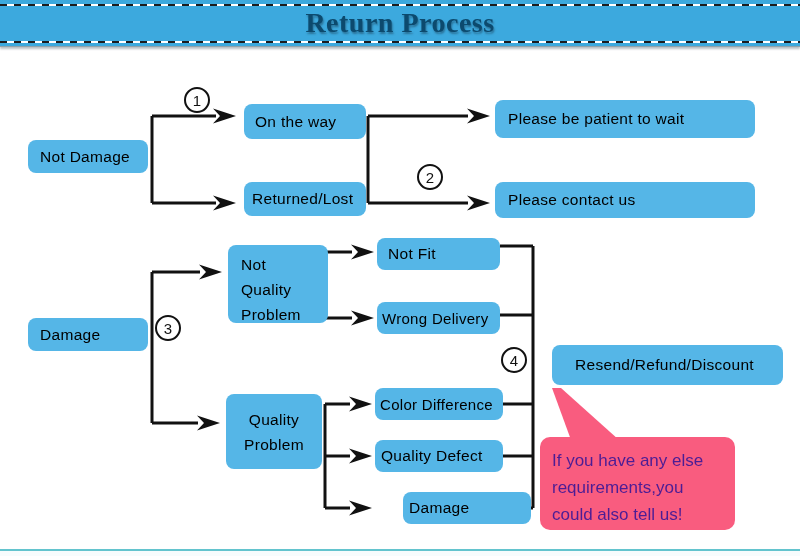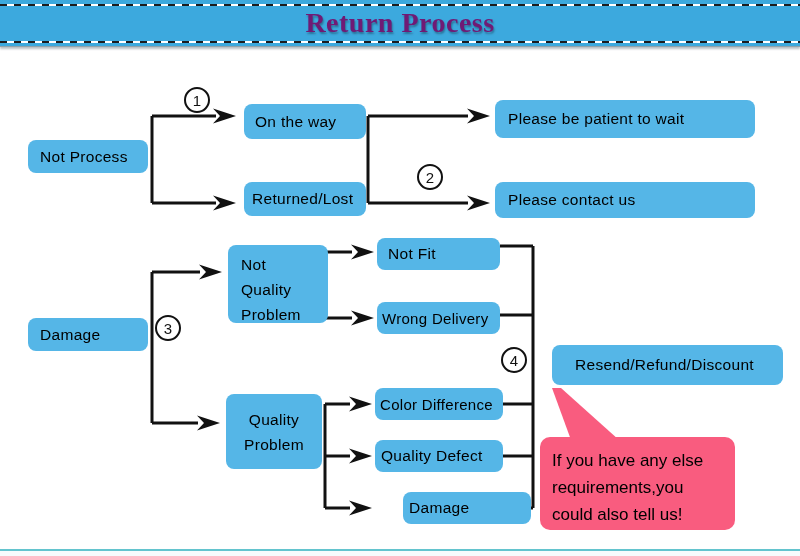--- a/index.html
+++ b/index.html
@@ -24,21 +24,21 @@
   .stitch{
     position:absolute;left:0;width:800px;height:2px;
     background:repeating-linear-gradient(90deg,#1c1c1e 0 7px,#ffffff 7px 14px);
   }
   .stitch.top{top:4px;}
   .stitch.bottom{bottom:3px;}
   .banner-title{
     position:absolute;left:0;top:0;width:800px;height:46px;
     display:flex;align-items:center;justify-content:center;
     font-family:"Liberation Serif","DejaVu Serif",serif;
-    font-size:28px;font-weight:700;letter-spacing:.5px;color:#701a75;
+    font-size:28px;font-weight:700;letter-spacing:.5px;color:#0c4a6e;
     text-shadow:1px 2px 2px rgba(30,70,95,.55);
   }
   
   svg.connectors{position:absolute;left:0;top:0;pointer-events:none;}
   .cline{stroke:var(--line);stroke-width:3;fill:none;}
   .ahead{fill:var(--line);stroke:none;}
   
   .node{
     position:absolute;background:var(--node);color:#000000;
     border-radius:8px;display:flex;align-items:center;
@@ -69,21 +69,21 @@
   }
   #badge-1{left:184px;top:87px;}
   #badge-2{left:417px;top:164px;}
   #badge-3{left:155px;top:315px;}
   #badge-4{left:501px;top:347px;}
   
   .bubble{
     position:absolute;left:540px;top:437px;width:195px;height:93px;
     background:var(--bubble);border-radius:10px;
     padding:10px 12px;box-sizing:border-box;
-    color:#000000;font-size:17px;line-height:27px;
+    color:#4c1d95;font-size:17px;line-height:27px;
   }
   svg.bubble-tail{position:absolute;left:0;top:0;pointer-events:none;}
   .tail-fill{fill:var(--bubble);stroke:none;}
   
   .footer-line{position:absolute;left:0;top:549px;width:800px;height:2px;background:var(--bottomline);}
   .footer-below{position:absolute;left:0;top:551px;width:800px;height:5px;background:#f7fcfd;}
 </style>
 </head>
 <body>
 
@@ -142,21 +142,21 @@
     <g>
       <path class="cline" d="M533 246 L533 508"></path>
       <path class="cline" d="M500 246 L533 246"></path>
       <path class="cline" d="M500 315 L533 315"></path>
       <path class="cline" d="M503 404 L533 404"></path>
       <path class="cline" d="M503 456 L533 456"></path>
       <path class="cline" d="M503 508 L533 508"></path>
     </g>
   </svg>
 
-  <div class="node" id="n-not-receive">Not Process</div>
+  <div class="node" id="n-not-receive">Not Damage</div>
   <div class="node" id="n-on-the-way">On the way</div>
   <div class="node" id="n-please-wait">Please be patient to wait</div>
   <div class="node" id="n-returned-lost">Returned/Lost</div>
   <div class="node" id="n-please-contact">Please contact us</div>
   <div class="node" id="n-receive">Damage</div>
   <div class="node multiline" id="n-not-quality">Not Quality Problem</div>
   <div class="node" id="n-not-fit">Not Fit</div>
   <div class="node" id="n-wrong-delivery">Wrong Delivery</div>
   <div class="node centered" id="n-quality-problem">Quality Problem</div>
   <div class="node" id="n-color-difference">Color Difference</div>

